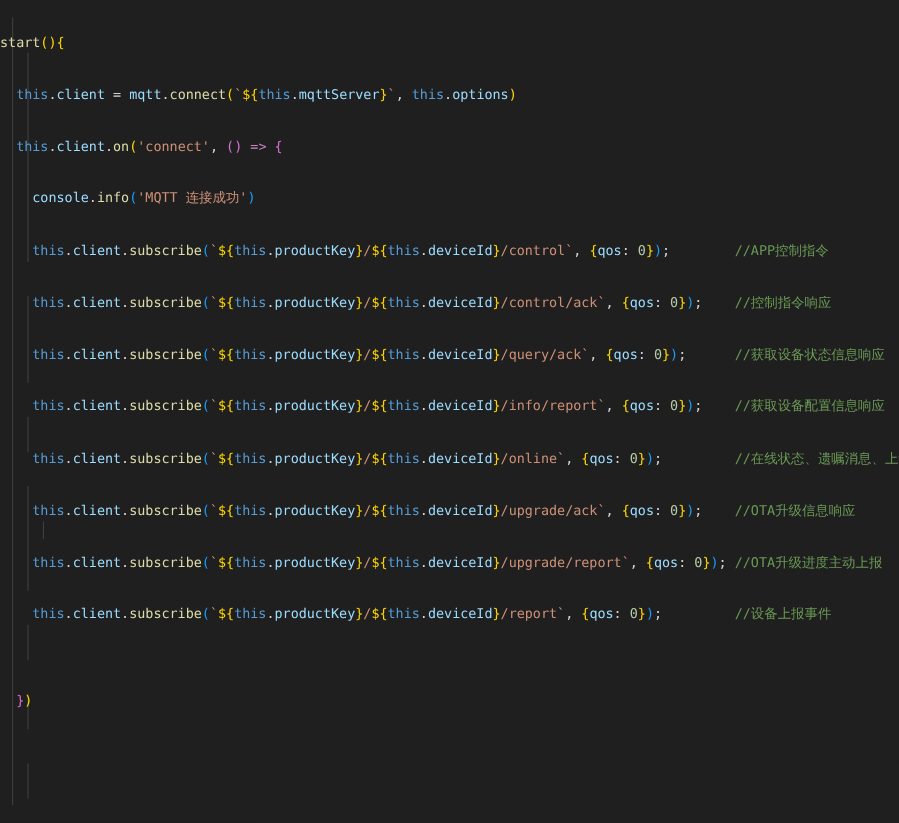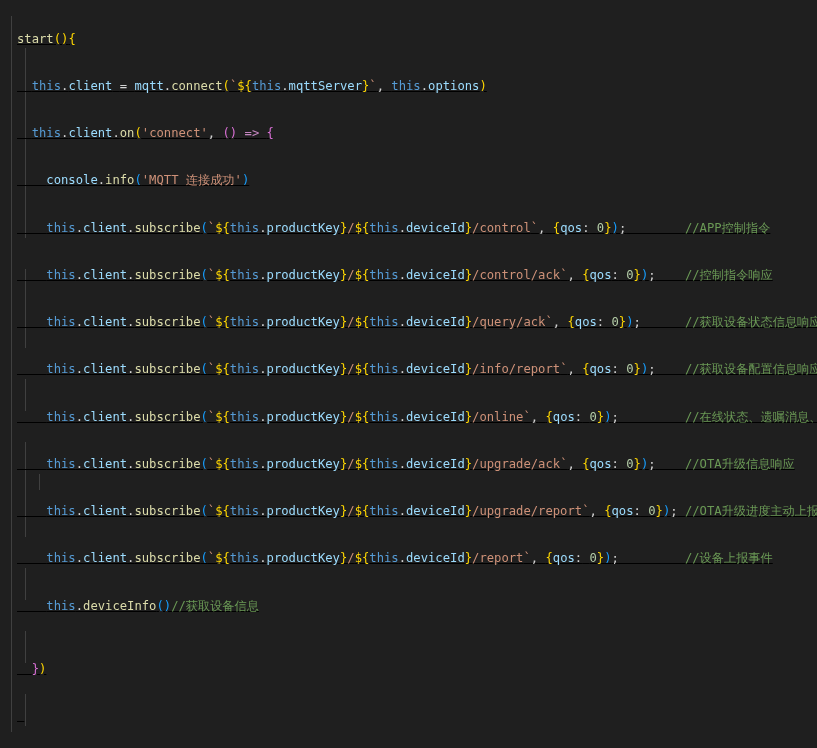--- a/index.html
+++ b/index.html
@@ -27,22 +27,21 @@
     font-size: 12.2px;
     line-height: 15.75px;
     white-space: pre;
     letter-spacing: 0px;
     padding-left: 0px;
   }
   .line {
     height: 15.75px;
     white-space: pre;
     position: relative;
-    padding-left: 17px;
-    text-decoration: underline;
+    padding-left: 0;
   }
   
   .guides {
     position: absolute;
     top: 0; left: 0; right: 0; bottom: 0;
     pointer-events: none;
   }
   .guide {
     position: absolute;
     width: 1px;
@@ -102,21 +101,20 @@
 <div class="line">    <span class="kw" style="color: rgb(86, 156, 214);">this</span><span class="pun" style="color: rgb(212, 212, 212);">.</span><span class="prop" style="color: rgb(156, 220, 254);">client</span><span class="pun" style="color: rgb(212, 212, 212);">.</span><span class="fn" style="color: rgb(220, 220, 170);">subscribe</span><span class="b3" style="color: rgb(23, 159, 255);">(</span><span class="tplmark" style="color: rgb(206, 145, 120);">`</span><span class="tplexp" style="color: rgb(255, 215, 0);">${</span><span class="kw" style="color: rgb(86, 156, 214);">this</span><span class="pun" style="color: rgb(212, 212, 212);">.</span><span class="prop" style="color: rgb(156, 220, 254);">productKey</span><span class="tplexp" style="color: rgb(255, 215, 0);">}</span><span class="str" style="color: rgb(206, 145, 120);">/</span><span class="tplexp" style="color: rgb(255, 215, 0);">${</span><span class="kw" style="color: rgb(86, 156, 214);">this</span><span class="pun" style="color: rgb(212, 212, 212);">.</span><span class="prop" style="color: rgb(156, 220, 254);">deviceId</span><span class="tplexp" style="color: rgb(255, 215, 0);">}</span><span class="str" style="color: rgb(206, 145, 120);">/info/report</span><span class="tplmark" style="color: rgb(206, 145, 120);">`</span><span class="pun" style="color: rgb(212, 212, 212);">,</span> <span class="b1" style="color: rgb(255, 215, 0);">{</span><span class="prop" style="color: rgb(156, 220, 254);">qos</span><span class="pun" style="color: rgb(212, 212, 212);">:</span> <span class="num" style="color: rgb(181, 206, 168);">0</span><span class="b1" style="color: rgb(255, 215, 0);">}</span><span class="b3" style="color: rgb(23, 159, 255);">)</span><span class="pun" style="color: rgb(212, 212, 212);">;</span>    <span class="cmt" style="color: rgb(106, 153, 85);">//获取设备配置信息响应</span></div>
 
 <div class="line">    <span class="kw" style="color: rgb(86, 156, 214);">this</span><span class="pun" style="color: rgb(212, 212, 212);">.</span><span class="prop" style="color: rgb(156, 220, 254);">client</span><span class="pun" style="color: rgb(212, 212, 212);">.</span><span class="fn" style="color: rgb(220, 220, 170);">subscribe</span><span class="b3" style="color: rgb(23, 159, 255);">(</span><span class="tplmark" style="color: rgb(206, 145, 120);">`</span><span class="tplexp" style="color: rgb(255, 215, 0);">${</span><span class="kw" style="color: rgb(86, 156, 214);">this</span><span class="pun" style="color: rgb(212, 212, 212);">.</span><span class="prop" style="color: rgb(156, 220, 254);">productKey</span><span class="tplexp" style="color: rgb(255, 215, 0);">}</span><span class="str" style="color: rgb(206, 145, 120);">/</span><span class="tplexp" style="color: rgb(255, 215, 0);">${</span><span class="kw" style="color: rgb(86, 156, 214);">this</span><span class="pun" style="color: rgb(212, 212, 212);">.</span><span class="prop" style="color: rgb(156, 220, 254);">deviceId</span><span class="tplexp" style="color: rgb(255, 215, 0);">}</span><span class="str" style="color: rgb(206, 145, 120);">/online</span><span class="tplmark" style="color: rgb(206, 145, 120);">`</span><span class="pun" style="color: rgb(212, 212, 212);">,</span> <span class="b1" style="color: rgb(255, 215, 0);">{</span><span class="prop" style="color: rgb(156, 220, 254);">qos</span><span class="pun" style="color: rgb(212, 212, 212);">:</span> <span class="num" style="color: rgb(181, 206, 168);">0</span><span class="b1" style="color: rgb(255, 215, 0);">}</span><span class="b3" style="color: rgb(23, 159, 255);">)</span><span class="pun" style="color: rgb(212, 212, 212);">;</span>         <span class="cmt" style="color: rgb(106, 153, 85);">//在线状态、遗嘱消息、上线消息</span></div>
 
 <div class="line">    <span class="kw" style="color: rgb(86, 156, 214);">this</span><span class="pun" style="color: rgb(212, 212, 212);">.</span><span class="prop" style="color: rgb(156, 220, 254);">client</span><span class="pun" style="color: rgb(212, 212, 212);">.</span><span class="fn" style="color: rgb(220, 220, 170);">subscribe</span><span class="b3" style="color: rgb(23, 159, 255);">(</span><span class="tplmark" style="color: rgb(206, 145, 120);">`</span><span class="tplexp" style="color: rgb(255, 215, 0);">${</span><span class="kw" style="color: rgb(86, 156, 214);">this</span><span class="pun" style="color: rgb(212, 212, 212);">.</span><span class="prop" style="color: rgb(156, 220, 254);">productKey</span><span class="tplexp" style="color: rgb(255, 215, 0);">}</span><span class="str" style="color: rgb(206, 145, 120);">/</span><span class="tplexp" style="color: rgb(255, 215, 0);">${</span><span class="kw" style="color: rgb(86, 156, 214);">this</span><span class="pun" style="color: rgb(212, 212, 212);">.</span><span class="prop" style="color: rgb(156, 220, 254);">deviceId</span><span class="tplexp" style="color: rgb(255, 215, 0);">}</span><span class="str" style="color: rgb(206, 145, 120);">/upgrade/ack</span><span class="tplmark" style="color: rgb(206, 145, 120);">`</span><span class="pun" style="color: rgb(212, 212, 212);">,</span> <span class="b1" style="color: rgb(255, 215, 0);">{</span><span class="prop" style="color: rgb(156, 220, 254);">qos</span><span class="pun" style="color: rgb(212, 212, 212);">:</span> <span class="num" style="color: rgb(181, 206, 168);">0</span><span class="b1" style="color: rgb(255, 215, 0);">}</span><span class="b3" style="color: rgb(23, 159, 255);">)</span><span class="pun" style="color: rgb(212, 212, 212);">;</span>    <span class="cmt" style="color: rgb(106, 153, 85);">//OTA升级信息响应</span></div>
 
 <div class="line">    <span class="kw" style="color: rgb(86, 156, 214);">this</span><span class="pun" style="color: rgb(212, 212, 212);">.</span><span class="prop" style="color: rgb(156, 220, 254);">client</span><span class="pun" style="color: rgb(212, 212, 212);">.</span><span class="fn" style="color: rgb(220, 220, 170);">subscribe</span><span class="b3" style="color: rgb(23, 159, 255);">(</span><span class="tplmark" style="color: rgb(206, 145, 120);">`</span><span class="tplexp" style="color: rgb(255, 215, 0);">${</span><span class="kw" style="color: rgb(86, 156, 214);">this</span><span class="pun" style="color: rgb(212, 212, 212);">.</span><span class="prop" style="color: rgb(156, 220, 254);">productKey</span><span class="tplexp" style="color: rgb(255, 215, 0);">}</span><span class="str" style="color: rgb(206, 145, 120);">/</span><span class="tplexp" style="color: rgb(255, 215, 0);">${</span><span class="kw" style="color: rgb(86, 156, 214);">this</span><span class="pun" style="color: rgb(212, 212, 212);">.</span><span class="prop" style="color: rgb(156, 220, 254);">deviceId</span><span class="tplexp" style="color: rgb(255, 215, 0);">}</span><span class="str" style="color: rgb(206, 145, 120);">/upgrade/report</span><span class="tplmark" style="color: rgb(206, 145, 120);">`</span><span class="pun" style="color: rgb(212, 212, 212);">,</span> <span class="b1" style="color: rgb(255, 215, 0);">{</span><span class="prop" style="color: rgb(156, 220, 254);">qos</span><span class="pun" style="color: rgb(212, 212, 212);">:</span> <span class="num" style="color: rgb(181, 206, 168);">0</span><span class="b1" style="color: rgb(255, 215, 0);">}</span><span class="b3" style="color: rgb(23, 159, 255);">)</span><span class="pun" style="color: rgb(212, 212, 212);">;</span> <span class="cmt" style="color: rgb(106, 153, 85);">//OTA升级进度主动上报</span></div>
 
 <div class="line">    <span class="kw" style="color: rgb(86, 156, 214);">this</span><span class="pun" style="color: rgb(212, 212, 212);">.</span><span class="prop" style="color: rgb(156, 220, 254);">client</span><span class="pun" style="color: rgb(212, 212, 212);">.</span><span class="fn" style="color: rgb(220, 220, 170);">subscribe</span><span class="b3" style="color: rgb(23, 159, 255);">(</span><span class="tplmark" style="color: rgb(206, 145, 120);">`</span><span class="tplexp" style="color: rgb(255, 215, 0);">${</span><span class="kw" style="color: rgb(86, 156, 214);">this</span><span class="pun" style="color: rgb(212, 212, 212);">.</span><span class="prop" style="color: rgb(156, 220, 254);">productKey</span><span class="tplexp" style="color: rgb(255, 215, 0);">}</span><span class="str" style="color: rgb(206, 145, 120);">/</span><span class="tplexp" style="color: rgb(255, 215, 0);">${</span><span class="kw" style="color: rgb(86, 156, 214);">this</span><span class="pun" style="color: rgb(212, 212, 212);">.</span><span class="prop" style="color: rgb(156, 220, 254);">deviceId</span><span class="tplexp" style="color: rgb(255, 215, 0);">}</span><span class="str" style="color: rgb(206, 145, 120);">/report</span><span class="tplmark" style="color: rgb(206, 145, 120);">`</span><span class="pun" style="color: rgb(212, 212, 212);">,</span> <span class="b1" style="color: rgb(255, 215, 0);">{</span><span class="prop" style="color: rgb(156, 220, 254);">qos</span><span class="pun" style="color: rgb(212, 212, 212);">:</span> <span class="num" style="color: rgb(181, 206, 168);">0</span><span class="b1" style="color: rgb(255, 215, 0);">}</span><span class="b3" style="color: rgb(23, 159, 255);">)</span><span class="pun" style="color: rgb(212, 212, 212);">;</span>         <span class="cmt" style="color: rgb(106, 153, 85);">//设备上报事件</span></div>
 
-<div class="line">    <span class="kw" style="color: rgb(86, 156, 214);">this</span><span class="pun" style="color: rgb(212, 212, 212);">.</span><span class="fn" style="color: rgb(220, 220, 170);">deviceInfo</span><span class="b3" style="color: rgb(23, 159, 255);">()</span><span class="cmt" style="color: rgb(106, 153, 85);">//获取设备信息</span></div>
 
 
 <div class="line">  <span class="b2" style="color: rgb(218, 112, 214);">}</span><span class="b1" style="color: rgb(255, 215, 0);">)</span></div>
 
 <div class="line"> </div>
 
 
 
 
 

